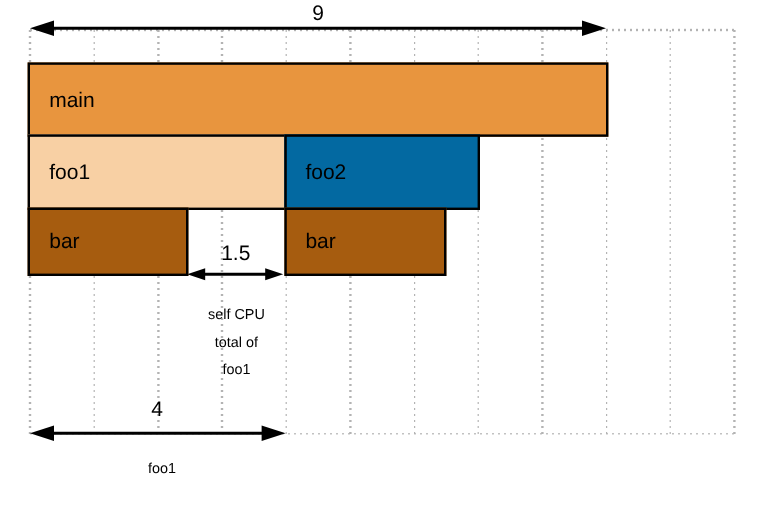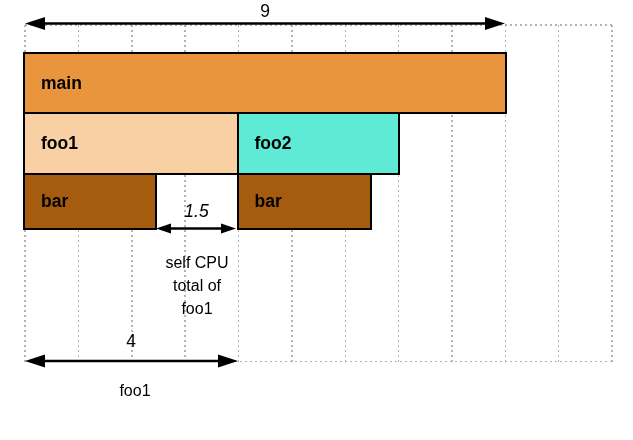--- a/index.html
+++ b/index.html
@@ -12,40 +12,40 @@
     position:absolute;top:25px;height:337px;width:1.5px;
     background:repeating-linear-gradient(to bottom,#b3b3b3 0 2px,transparent 2px 5px);
   }
   .gl-h{
     position:absolute;left:25px;width:587px;height:1.5px;
     background:repeating-linear-gradient(to right,#b3b3b3 0 2px,transparent 2px 5px);
   }
   
   .frame{
     position:absolute;box-sizing:border-box;border:2.5px solid #000;
-    display:flex;align-items:center;font-weight:bold;
+    display:flex;align-items:center;
   }
   .frame .flabel{
     padding-left:16px;font-size:17.5px;color:#000;
   }
   .f-main{left:23px;top:52px;width:484px;height:62px;}
   .f-foo1{left:23px;top:111.5px;width:216px;height:63.5px;}
   .f-foo2{left:236.5px;top:111.5px;width:163px;height:63.5px;}
   .f-bar1{left:23px;top:172.5px;width:134px;height:57px;}
   .f-bar2{left:236.5px;top:172.5px;width:135px;height:57px;}
   
   .arrows{position:absolute;left:0;top:0;width:633px;height:440px;pointer-events:none;}
   .arrows line{stroke:#000;stroke-width:2.4px;}
   .arrows polygon{fill:#000;}
   
   .alabel{position:absolute;font-size:17.5px;line-height:20px;text-align:center;}
   .lbl-9{left:25px;top:1px;width:480px;}
-  .lbl-15{left:157px;top:201px;width:79px;font-style:italic;}
+  .lbl-15{left:157px;top:201px;width:79px;}
   .lbl-4{left:25px;top:331px;width:212px;}
-  .caption{position:absolute;font-size:16px;line-height:23px;text-align:center;}
+  .caption{position:absolute;font-size:12px;line-height:23px;text-align:center;}
   .cap-self{left:142px;top:251px;width:110px;}
   .cap-total{left:30px;top:379px;width:210px;}
 </style>
 </head>
 <body>
 
 <div class="canvas">
 
   <div class="gl-h" style="top:24.3px"></div>
   <div class="gl-h" style="top:360.6px"></div>
@@ -62,21 +62,21 @@
   <div class="gl-v" style="left:451.2px"></div>
   <div class="gl-v" style="left:504.5px"></div>
   <div class="gl-v" style="left:557.9px"></div>
 
   <div class="frame f-main" style="background: rgb(232, 149, 62);">
     <span class="flabel">main</span>
   </div>
   <div class="frame f-foo1" style="background: rgb(248, 208, 164);">
     <span class="flabel">foo1</span>
   </div>
-  <div class="frame f-foo2" style="background: #5eead4;">
+  <div class="frame f-foo2" style="background: #0369a1;">
     <span class="flabel">foo2</span>
   </div>
   <div class="frame f-bar1" style="background: rgb(166, 92, 15);">
     <span class="flabel">bar</span>
   </div>
   <div class="frame f-bar2" style="background: rgb(166, 92, 15);">
     <span class="flabel">bar</span>
   </div>
 
   <svg class="arrows" viewBox="0 0 633 440">

